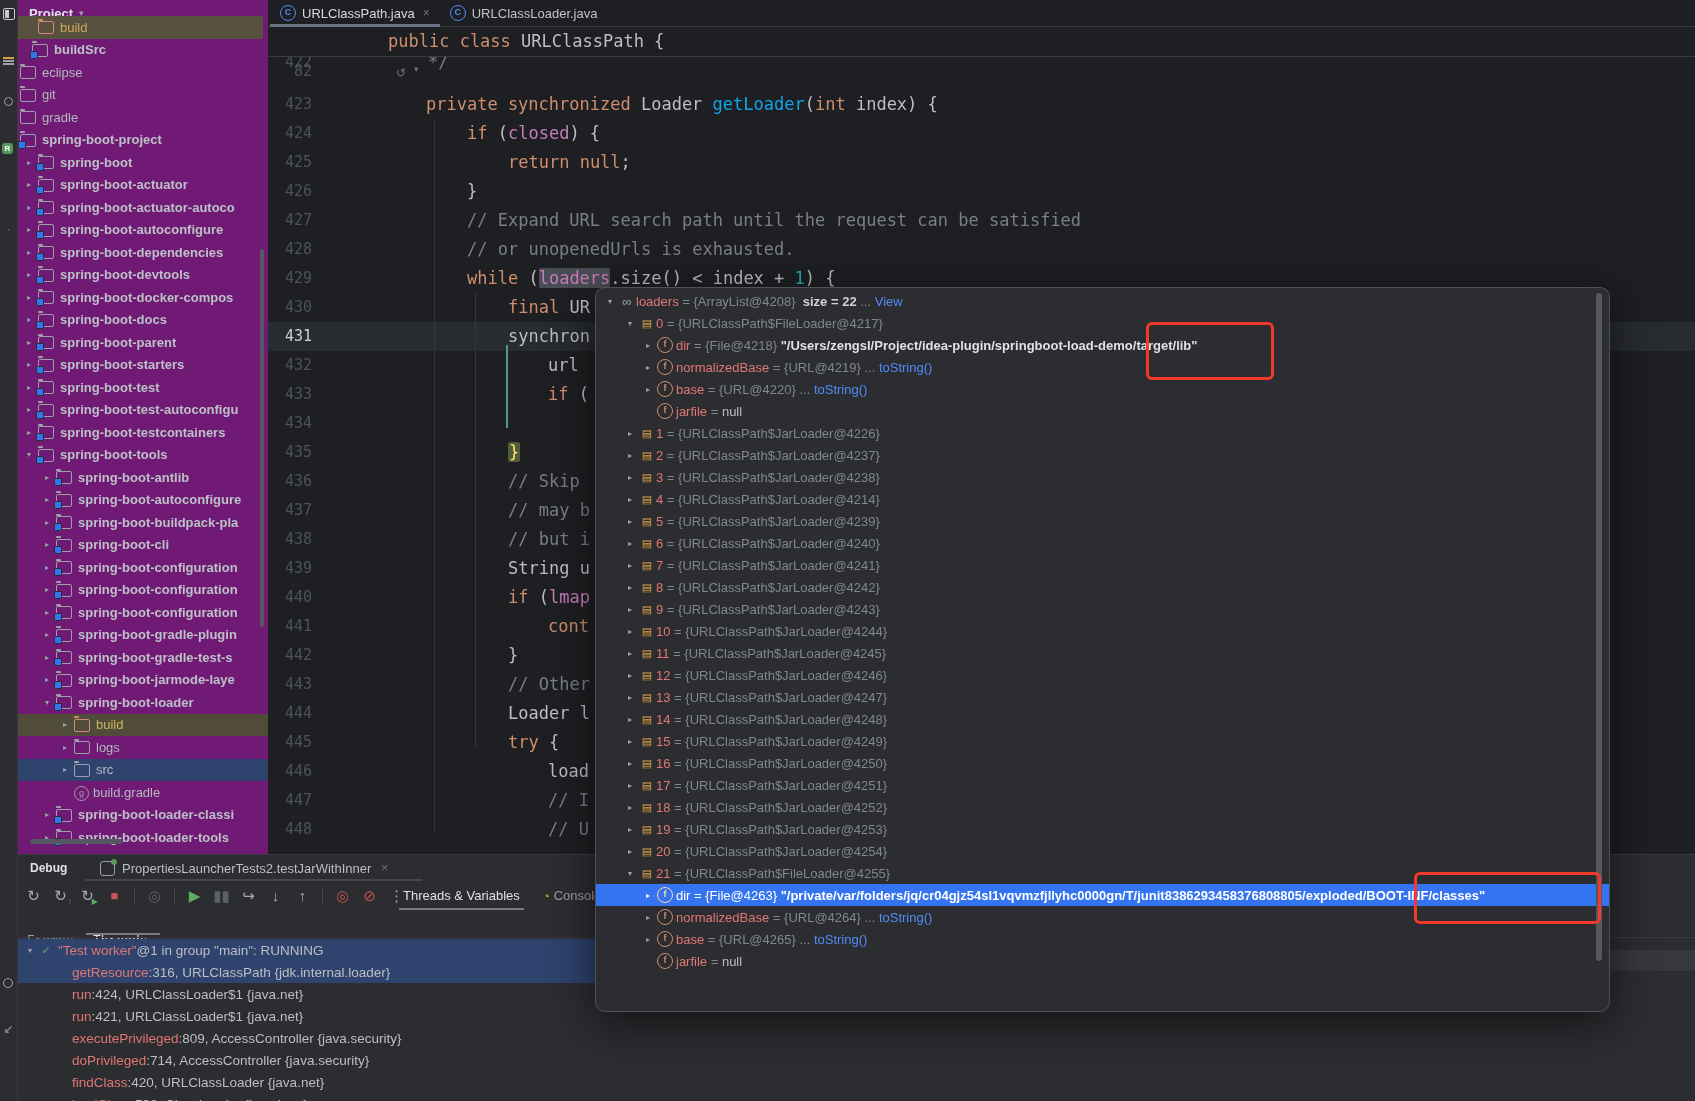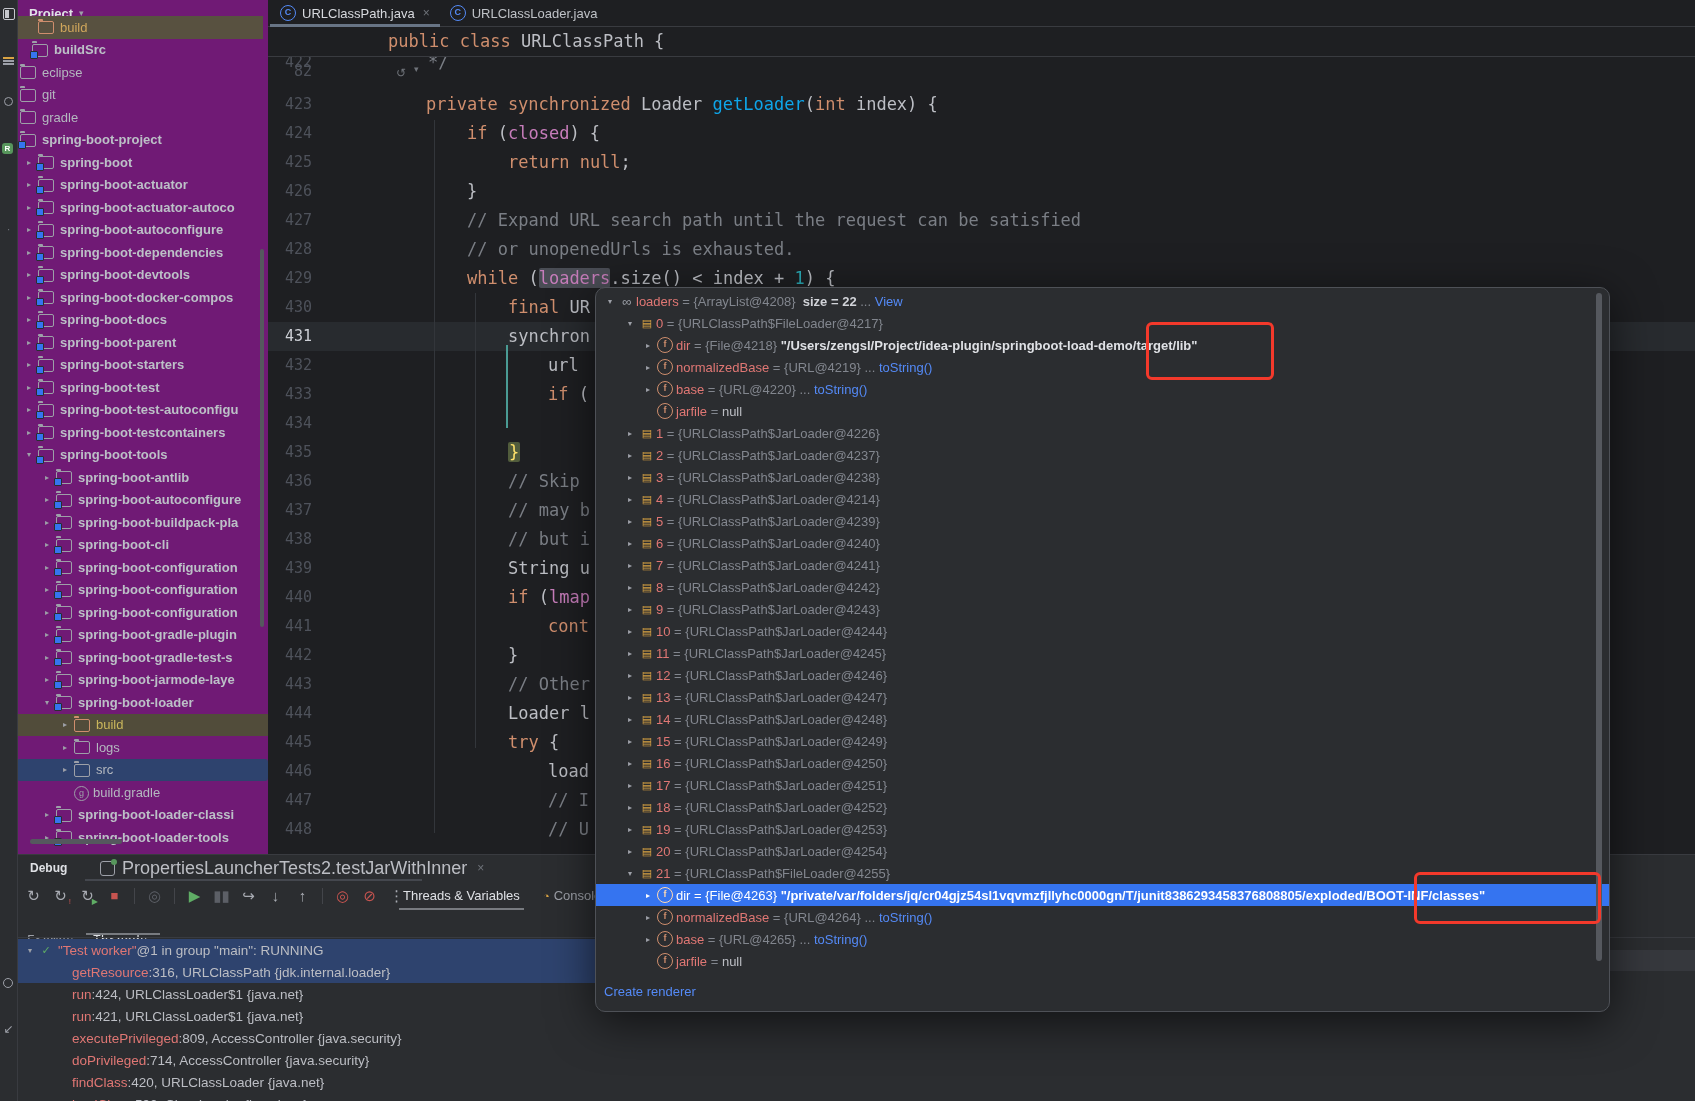--- a/index.html
+++ b/index.html
@@ -58,21 +58,21 @@
   .seg.brace{color:#ffe26b;background:#515c3c;border-radius:2px;padding:0 1px;}
   .iguide{position:absolute;width:1px;background:#33363b;}
   .iguide.teal{background:#4a9b94;width:2px;}
   .foldrow{position:absolute;color:#6f737a;font-size:12px;z-index:2;}
   
   #debug{position:absolute;left:17px;top:854px;width:1678px;height:247px;background:#2b2d30;border-top:1px solid #393b40;z-index:2;overflow:hidden;}
   #dbghead{position:absolute;left:0;top:0;height:26px;display:flex;align-items:center;}
   #dbgtitle{font-size:12px;font-weight:bold;color:#dfe1e5;padding-left:13px;width:70px;}
   .gicon{position:relative;width:13px;height:13px;border:1.3px solid #9da0a8;border-radius:3px;margin-right:7px;}
   .gicon::after{content:"";position:absolute;right:-3px;top:-3px;width:6px;height:6px;border-radius:50%;background:#57965c;}
-  #dbgsession{font-size:18px;color:#bcbec4;}
+  #dbgsession{font-size:13px;color:#bcbec4;}
   #dbgclose{color:#6f737a;margin-left:10px;font-size:12px;}
   #dbgtabline{position:absolute;left:68px;top:24px;width:337px;height:2px;background:#44474e;}
   #dbgtoolbar{position:absolute;left:5px;top:27px;height:28px;display:flex;align-items:center;gap:4px;}
   .tbi{position:relative;width:23px;text-align:center;font-size:15px;color:#a8abb2;line-height:26px;}
   .tbi.dim{color:#5c5f66;} .tbi.red{color:#c75450;} .tbi.stop{color:#c75450;font-size:13px;}
   .tbi.resume{color:#5fad65;}
   .tbi .badge{position:absolute;right:1px;bottom:3px;font-size:8px;line-height:8px;}
   .badge.err{color:#c75450;} .badge.run{color:#5fad65;}
   .tbsep{width:1px;height:16px;background:#43454a;margin:0 4px;}
   .dtab{position:absolute;top:27px;height:28px;line-height:28px;font-size:13px;color:#dfe1e5;}
@@ -466,19 +466,18 @@
     <div class="prow" style="padding-left: 26px;"><span class="seg pchv">▸</span><span class="seg i-stack">▤</span><span class="seg pname">16</span><span class="seg pval"> = {URLClassPath$JarLoader@4250}</span></div>
     <div class="prow" style="padding-left: 26px;"><span class="seg pchv">▸</span><span class="seg i-stack">▤</span><span class="seg pname">17</span><span class="seg pval"> = {URLClassPath$JarLoader@4251}</span></div>
     <div class="prow" style="padding-left: 26px;"><span class="seg pchv">▸</span><span class="seg i-stack">▤</span><span class="seg pname">18</span><span class="seg pval"> = {URLClassPath$JarLoader@4252}</span></div>
     <div class="prow" style="padding-left: 26px;"><span class="seg pchv">▸</span><span class="seg i-stack">▤</span><span class="seg pname">19</span><span class="seg pval"> = {URLClassPath$JarLoader@4253}</span></div>
     <div class="prow" style="padding-left: 26px;"><span class="seg pchv">▸</span><span class="seg i-stack">▤</span><span class="seg pname">20</span><span class="seg pval"> = {URLClassPath$JarLoader@4254}</span></div>
     <div class="prow" style="padding-left: 26px;"><span class="seg pchv">▾</span><span class="seg i-stack">▤</span><span class="seg pname">21</span><span class="seg pval"> = {URLClassPath$FileLoader@4255}</span></div>
     <div class="prow sel" style="padding-left: 44px;"><span class="seg pchv">▸</span><span class="seg i-f">f</span><span class="seg pname">dir</span><span class="seg pval"> = {File@4263} </span><span class="seg pstr">"/private/var/folders/jq/cr04gjz54sl1vqvmzfjllyhc0000gn/T/junit8386293458376808805/exploded/BOOT-INF/classes"</span></div>
     <div class="prow" style="padding-left: 44px;"><span class="seg pchv">▸</span><span class="seg i-f">f</span><span class="seg pname">normalizedBase</span><span class="seg pval"> = {URL@4264} ... </span><span class="seg plink">toString()</span></div>
     <div class="prow" style="padding-left: 44px;"><span class="seg pchv">▸</span><span class="seg i-f">f</span><span class="seg pname">base</span><span class="seg pval"> = {URL@4265} ... </span><span class="seg plink">toString()</span></div>
     <div class="prow" style="padding-left: 44px;"><span class="seg pchv"></span><span class="seg i-f">f</span><span class="seg pname">jarfile</span><span class="seg pval"> = </span><span class="seg pwhite">null</span></div>
-    <div class="prow linkrow" style="padding-left: 8px;"><span class="seg plink">Create renderer</span></div>
   </div>
 <div id="popscroll" style="z-index: 11; left: 1596px; top: 293px; height: 668px; position: absolute;"></div>
 <div id="annot">
     <div class="redbox" style="left: 1146px; top: 322px; width: 122px; height: 52px;"></div>
     <div class="redbox" style="left: 1414px; top: 872px; width: 181px; height: 46px;"></div>
   </div>
 
 </body></html>

